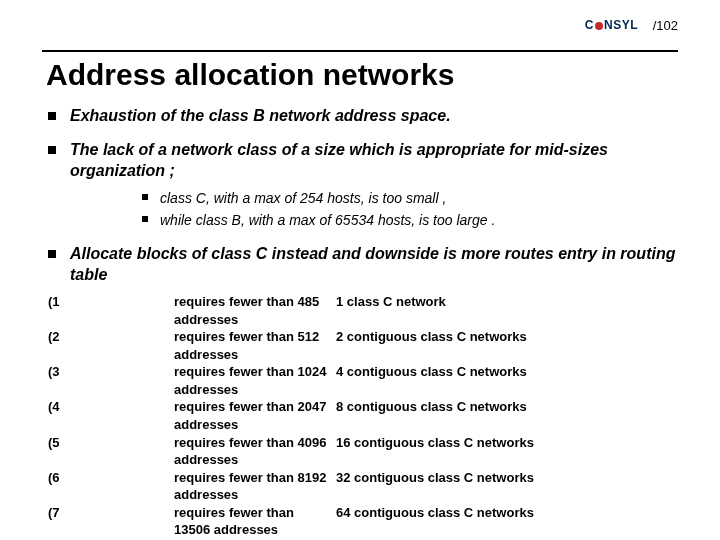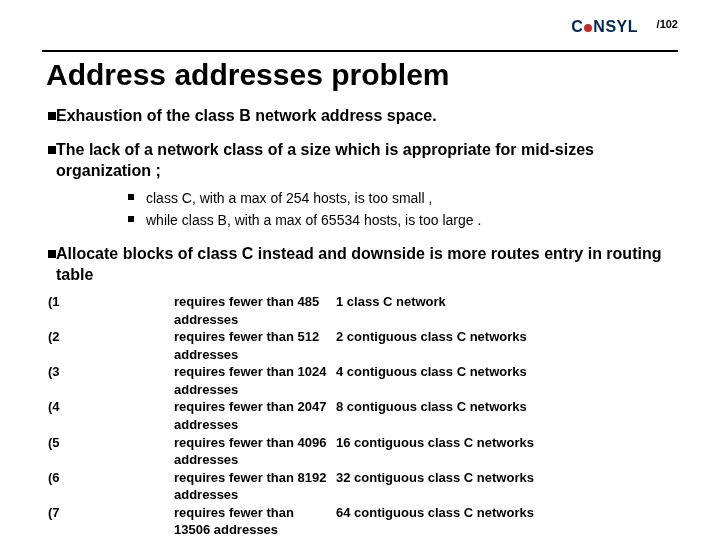--- a/index.html
+++ b/index.html
@@ -7,47 +7,48 @@
   .slide {
     width: 720px; height: 540px; position: relative;
     padding: 18px 42px 0 42px;
   }
   .topbar {
     position: relative;
     height: 28px;
   }
   .brand {
     position: absolute; right: 40px; top: 0;
-    font-size: 16px; font-weight: bold; letter-spacing: 0.5px;
+    font-size: 12px; font-weight: bold; letter-spacing: 0.5px;
   }
   .brand .c1 { color: #002654; }
   .brand .o  { display:inline-block; width:8px; height:8px; border-radius:50%; background:#c62828; vertical-align:middle; margin:0 1px; }
   .pagenum {
     position: absolute; right: 0; top: 0;
-    font-size: 11px; font-weight: bold;
+    font-size: 13px; font-weight: normal;
   }
   .rule {
     border: 0; border-top: 2px solid #000;
     margin: 4px 0 6px 0;
   }
   .title {
     font-size: 30px; font-weight: bold;
     margin: 2px 0 14px 4px;
   }
   ul.lvl1 {
     list-style: none;
     margin-left: 6px;
   }
   ul.lvl1 > li {
     position: relative;
-    padding-left: 8px;
+    padding-left: 22px;
     font-size: 16px;
     font-weight: bold;
     line-height: 1.28;
     margin-bottom: 14px;
+    font-style: italic;
   }
   ul.lvl1 > li::before {
     content: "";
     position: absolute; left: 0; top: 6px;
     width: 8px; height: 8px; background: #000;
   }
   ul.lvl2 {
     list-style: none;
     margin: 8px 0 8px 72px;
   }
@@ -86,21 +87,21 @@
 
   <div class="topbar">
     <span class="brand">
       <span class="c1">C</span><span class="o"></span><span class="c1">NSYL</span>
     </span>
     <span class="pagenum">/102</span>
   </div>
 
   <hr class="rule">
 
-  <h1 class="title">Address addresses problem</h1>
+  <h1 class="title">Address allocation networks</h1>
 
   <ul class="lvl1">
     <li>
       <span>Exhaustion of the class B network address space.</span>
     </li>
     <li>
       <span>The lack of a network class of a size which is appropriate for mid-sizes organization ;</span>
       <ul class="lvl2">
         <li>
           <span>class C, with a max of 254 hosts, is too small ,</span>

